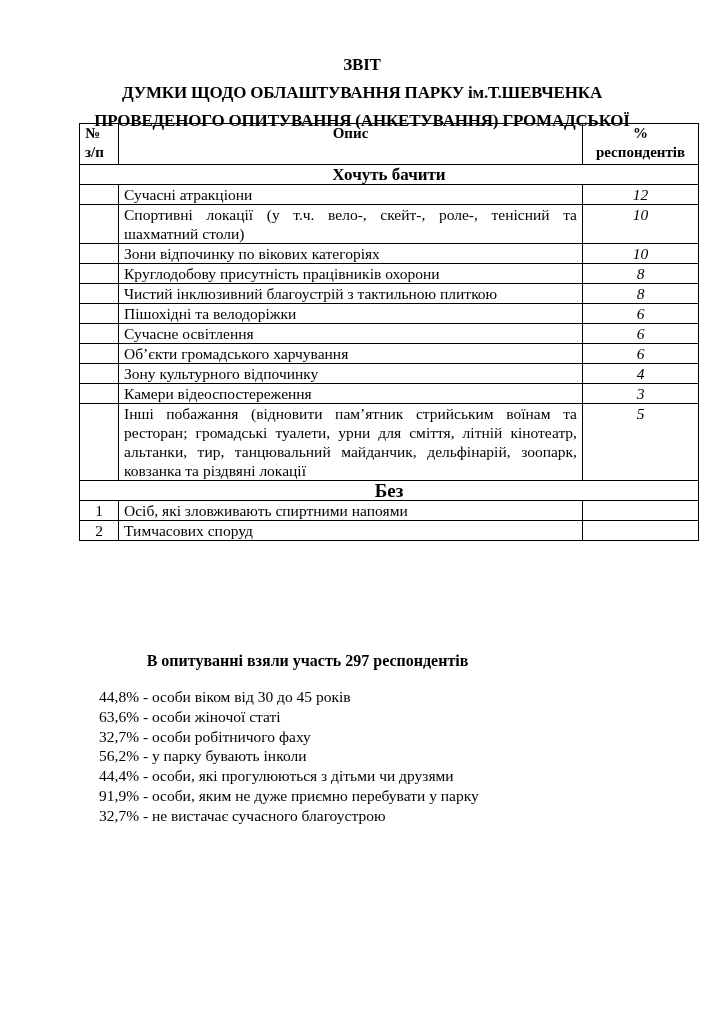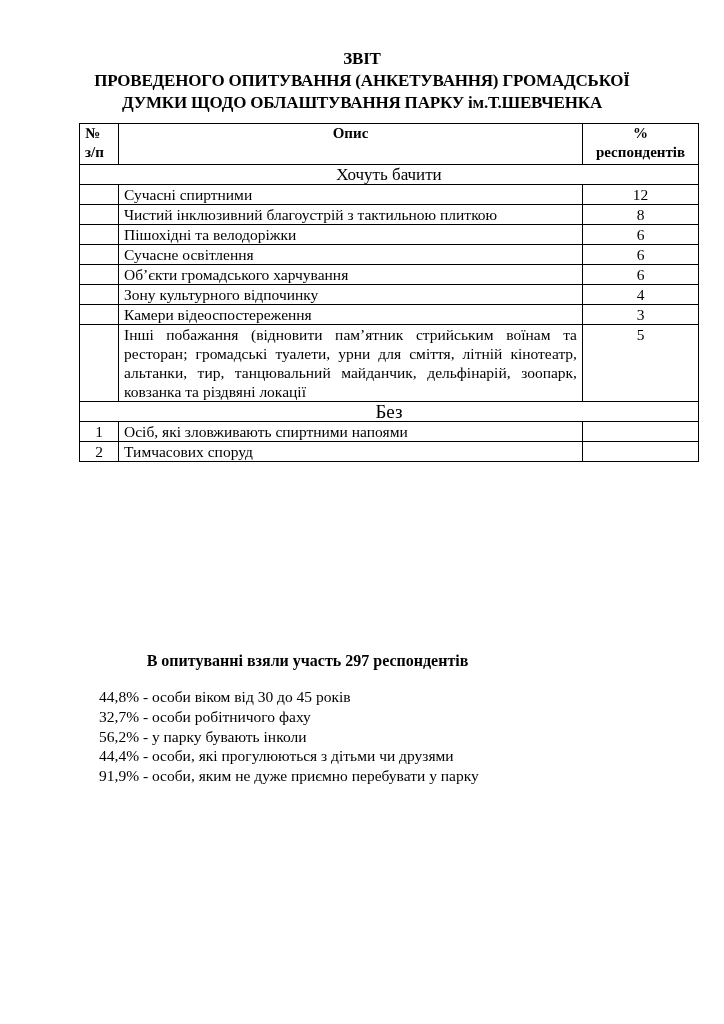--- a/index.html
+++ b/index.html
@@ -5,57 +5,57 @@
   html, body { margin: 0; padding: 0; background: #ffffff; }
   body {
     width: 724px; height: 1024px; position: relative; overflow: hidden;
     font-family: "Liberation Serif", "DejaVu Serif", serif; color: #000;
   }
   .title {
     position: absolute; left: 0; width: 724px; top: 47px;
     text-align: center; font-weight: bold; font-size: 17px; line-height: 20px;
     letter-spacing: -0.2px;
   }
-  .title div { margin: 2px; }
+  .title div { margin: 8px; }
   table.survey {
     position: absolute; left: 79px; top: 123px; width: 619px;
     border-collapse: collapse; font-size: 15.5px; table-layout: fixed;
   }
   table.survey td, table.survey th {
     border: 1.5px solid #000; padding: 0 5px; vertical-align: top;
     line-height: 19px;
   }
   col.c1 { width: 39px; }
   col.c2 { width: 464px; }
   col.c3 { width: 116px; }
   th { font-weight: bold; font-size: 15px; }
   th.num { text-align: left; padding: 1px 4px 0; line-height: 19px; }
   th.desc { text-align: center; vertical-align: top; padding-top: 1px; }
   th.pct { text-align: center; padding-top: 1px; }
-  td.section { text-align: center; font-weight: normal; font-size: 17px; line-height: 19px; }
+  td.section { text-align: center; font-weight: bold; font-size: 17px; line-height: 19px; }
   td.section.small { font-size: 19px; }
   td.n { text-align: center; }
-  td.v { text-align: center; }
+  td.v { text-align: center; font-style: italic; }
   td.d { text-align: justify; }
   .participants {
     position: absolute; left: 0; width: 615px; top: 652px;
     text-align: center; font-weight: bold; font-size: 16px;
   }
   ul.stats {
     position: absolute; left: 99px; top: 687px; margin: 0; padding: 0;
     list-style: none; font-size: 15.5px; line-height: 19.8px;
   }
 </style>
 </head>
 <body>
 
 <div class="title">
   <div>ЗВІТ</div>
+  <div>ДУМКИ ЩОДО ОБЛАШТУВАННЯ ПАРКУ ім.Т.ШЕВЧЕНКА</div>
   <div>ПРОВЕДЕНОГО ОПИТУВАННЯ (АНКЕТУВАННЯ) ГРОМАДСЬКОЇ</div>
-  <div>ДУМКИ ЩОДО ОБЛАШТУВАННЯ ПАРКУ ім.Т.ШЕВЧЕНКА</div>
 </div>
 
 <table class="survey">
   <colgroup>
       <col class="c1">
       <col class="c2">
       <col class="c3">
     </colgroup>
   <thead>
     <tr style="height:41px;">
@@ -69,22 +69,37 @@
         <span>респондентів</span>
       </th>
     </tr>
   </thead>
   <tbody>
     <tr>
       <td colspan="3" class="section">Хочуть бачити</td>
     </tr>
     <tr>
         <td class="n"></td>
-        <td class="d">Сучасні спиртними</td>
+        <td class="d">Сучасні атракціони</td>
         <td class="v">12</td>
+      </tr>
+    <tr>
+        <td class="n"></td>
+        <td class="d">Спортивні локації (у т.ч. вело-, скейт-, роле-, тенісний та шахматний столи)</td>
+        <td class="v">10</td>
+      </tr>
+    <tr>
+        <td class="n"></td>
+        <td class="d">Зони відпочинку по вікових категоріях</td>
+        <td class="v">10</td>
+      </tr>
+    <tr>
+        <td class="n"></td>
+        <td class="d">Круглодобову присутність працівників охорони</td>
+        <td class="v">8</td>
       </tr>
     <tr>
         <td class="n"></td>
         <td class="d">Чистий інклюзивний благоустрій з тактильною плиткою</td>
         <td class="v">8</td>
       </tr>
     <tr>
         <td class="n"></td>
         <td class="d">Пішохідні та велодоріжки</td>
         <td class="v">6</td>
@@ -127,17 +142,19 @@
         <td class="d">Тимчасових споруд</td>
         <td class="v"></td>
       </tr>
   </tbody>
 </table>
 
 <div class="participants">В опитуванні взяли участь 297 респондентів</div>
 
 <ul class="stats">
   <li>44,8% - особи віком від 30 до 45 років</li>
+  <li>63,6% - особи жіночої статі</li>
   <li>32,7% - особи робітничого фаху</li>
   <li>56,2% - у парку бувають інколи</li>
   <li>44,4% - особи, які прогулюються з дітьми чи друзями</li>
   <li>91,9% - особи, яким не дуже приємно перебувати у парку</li>
+  <li>32,7% - не вистачає сучасного благоустрою</li>
 </ul>
 
 </body></html>

